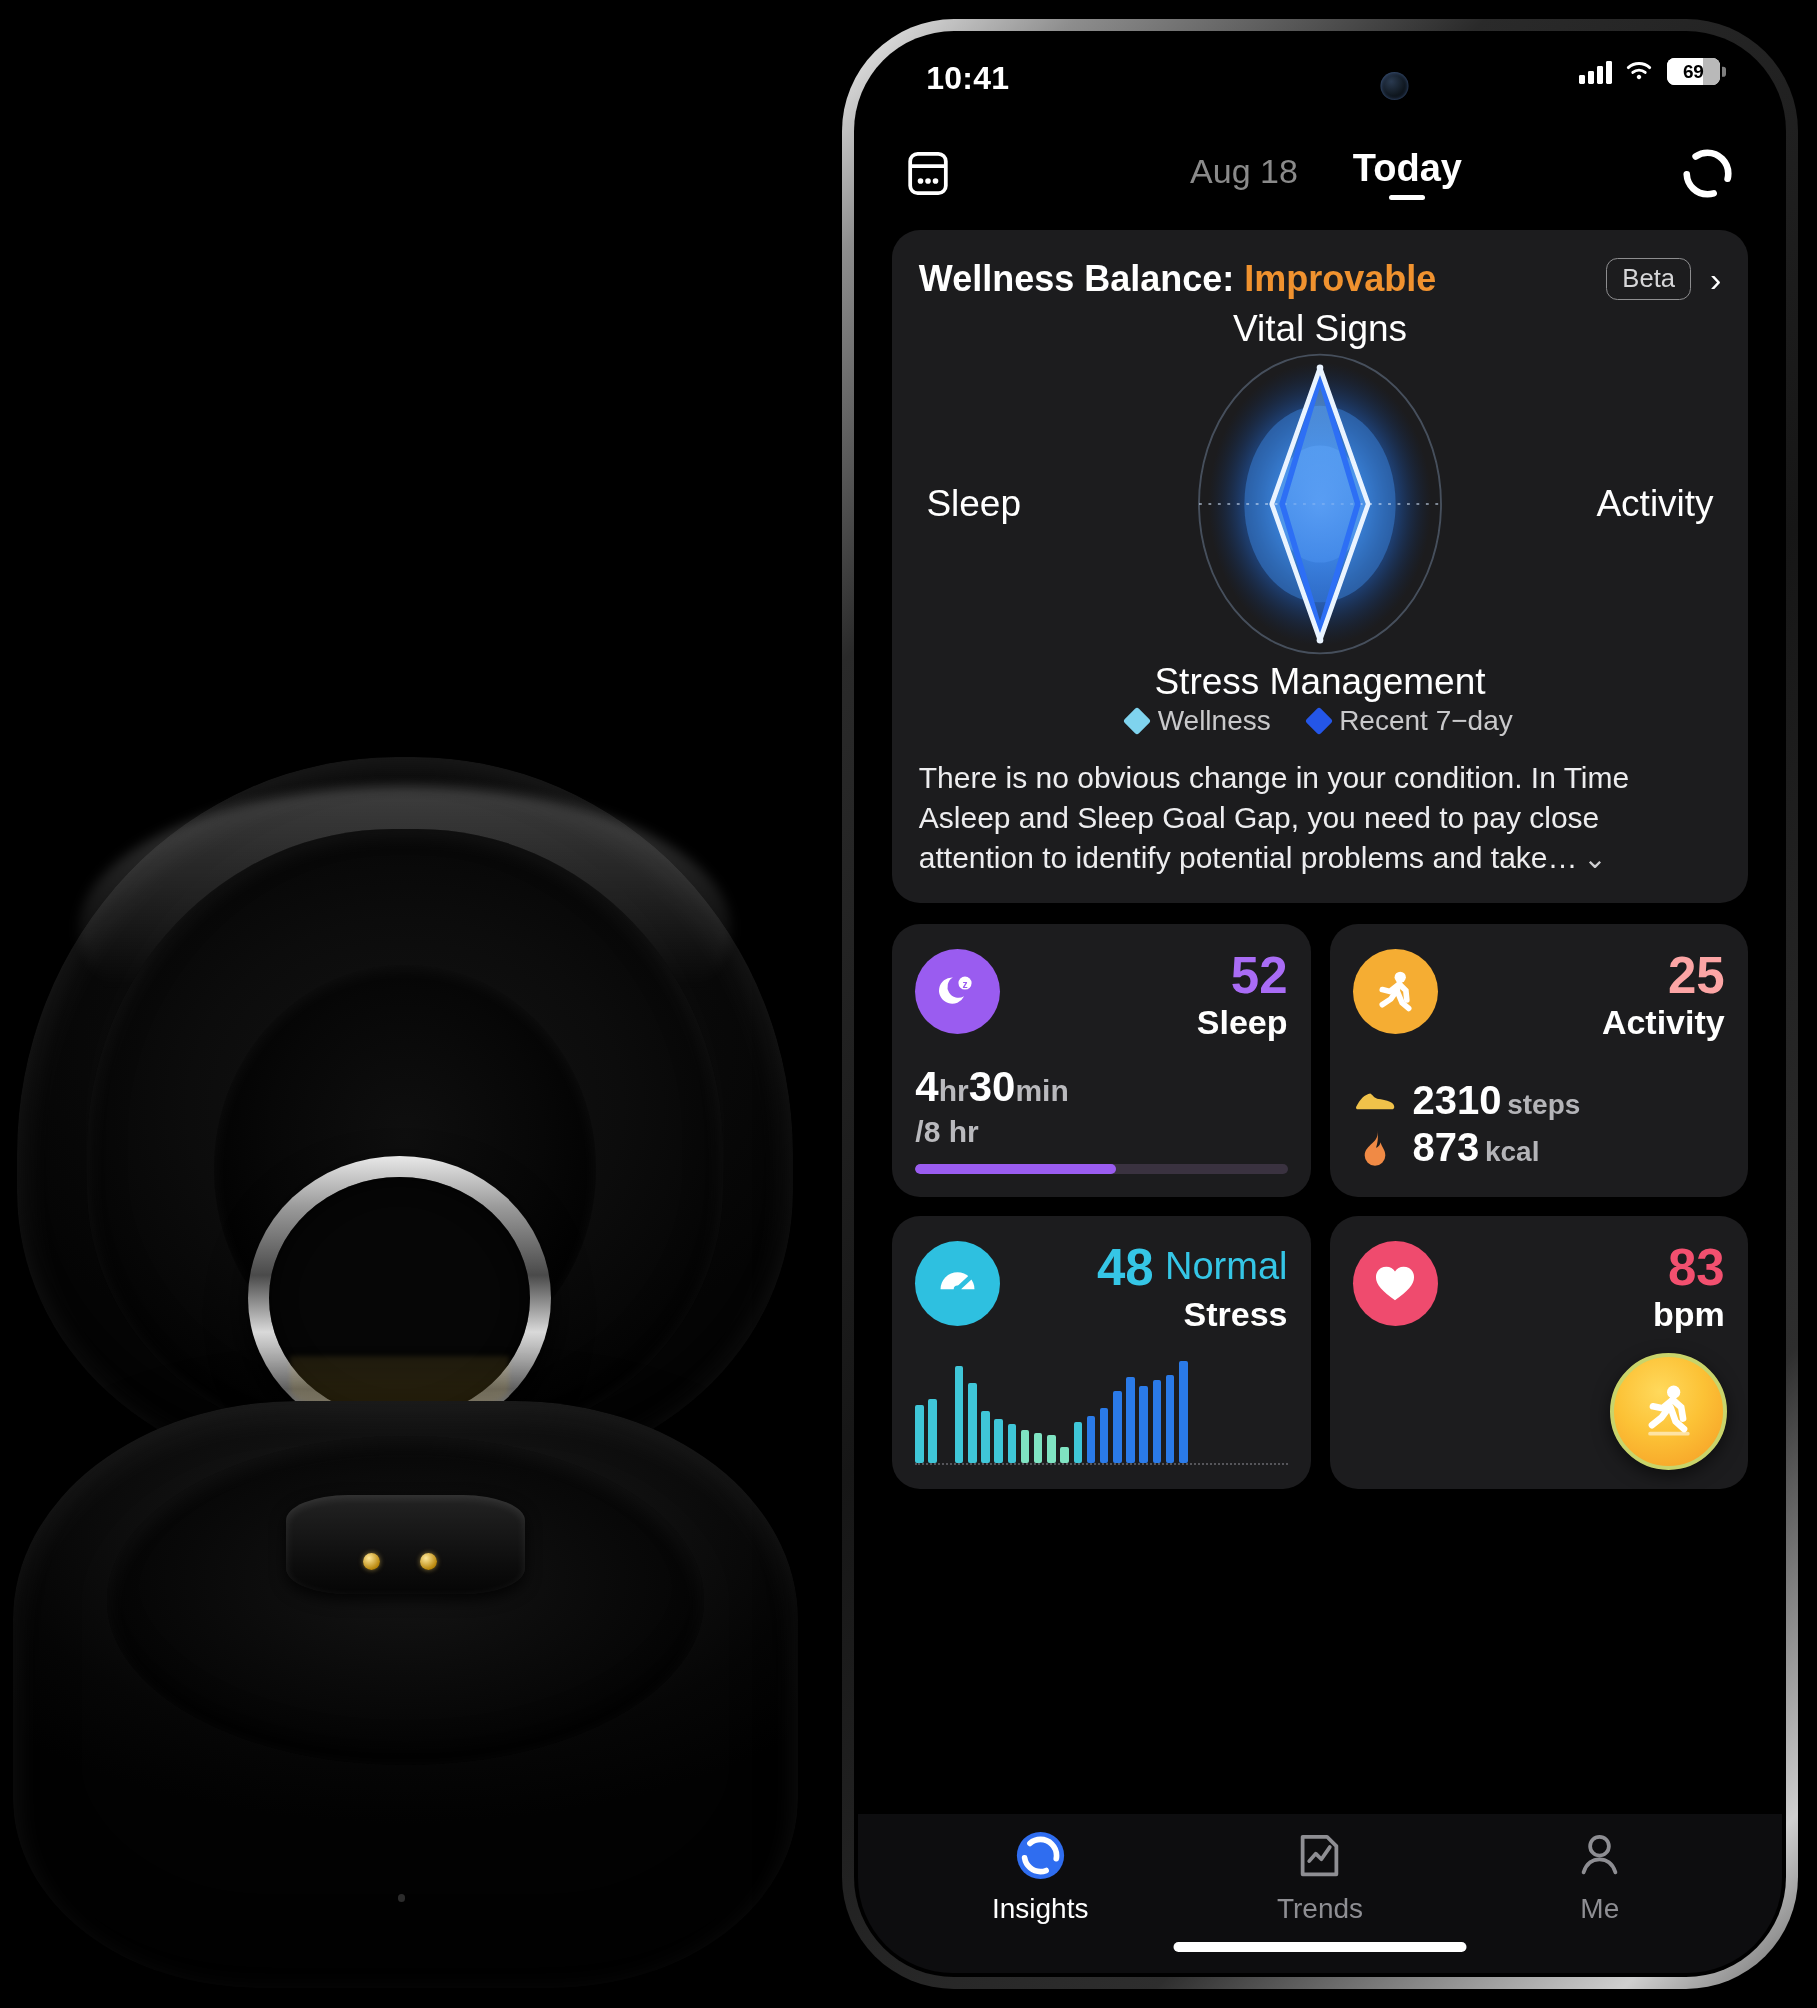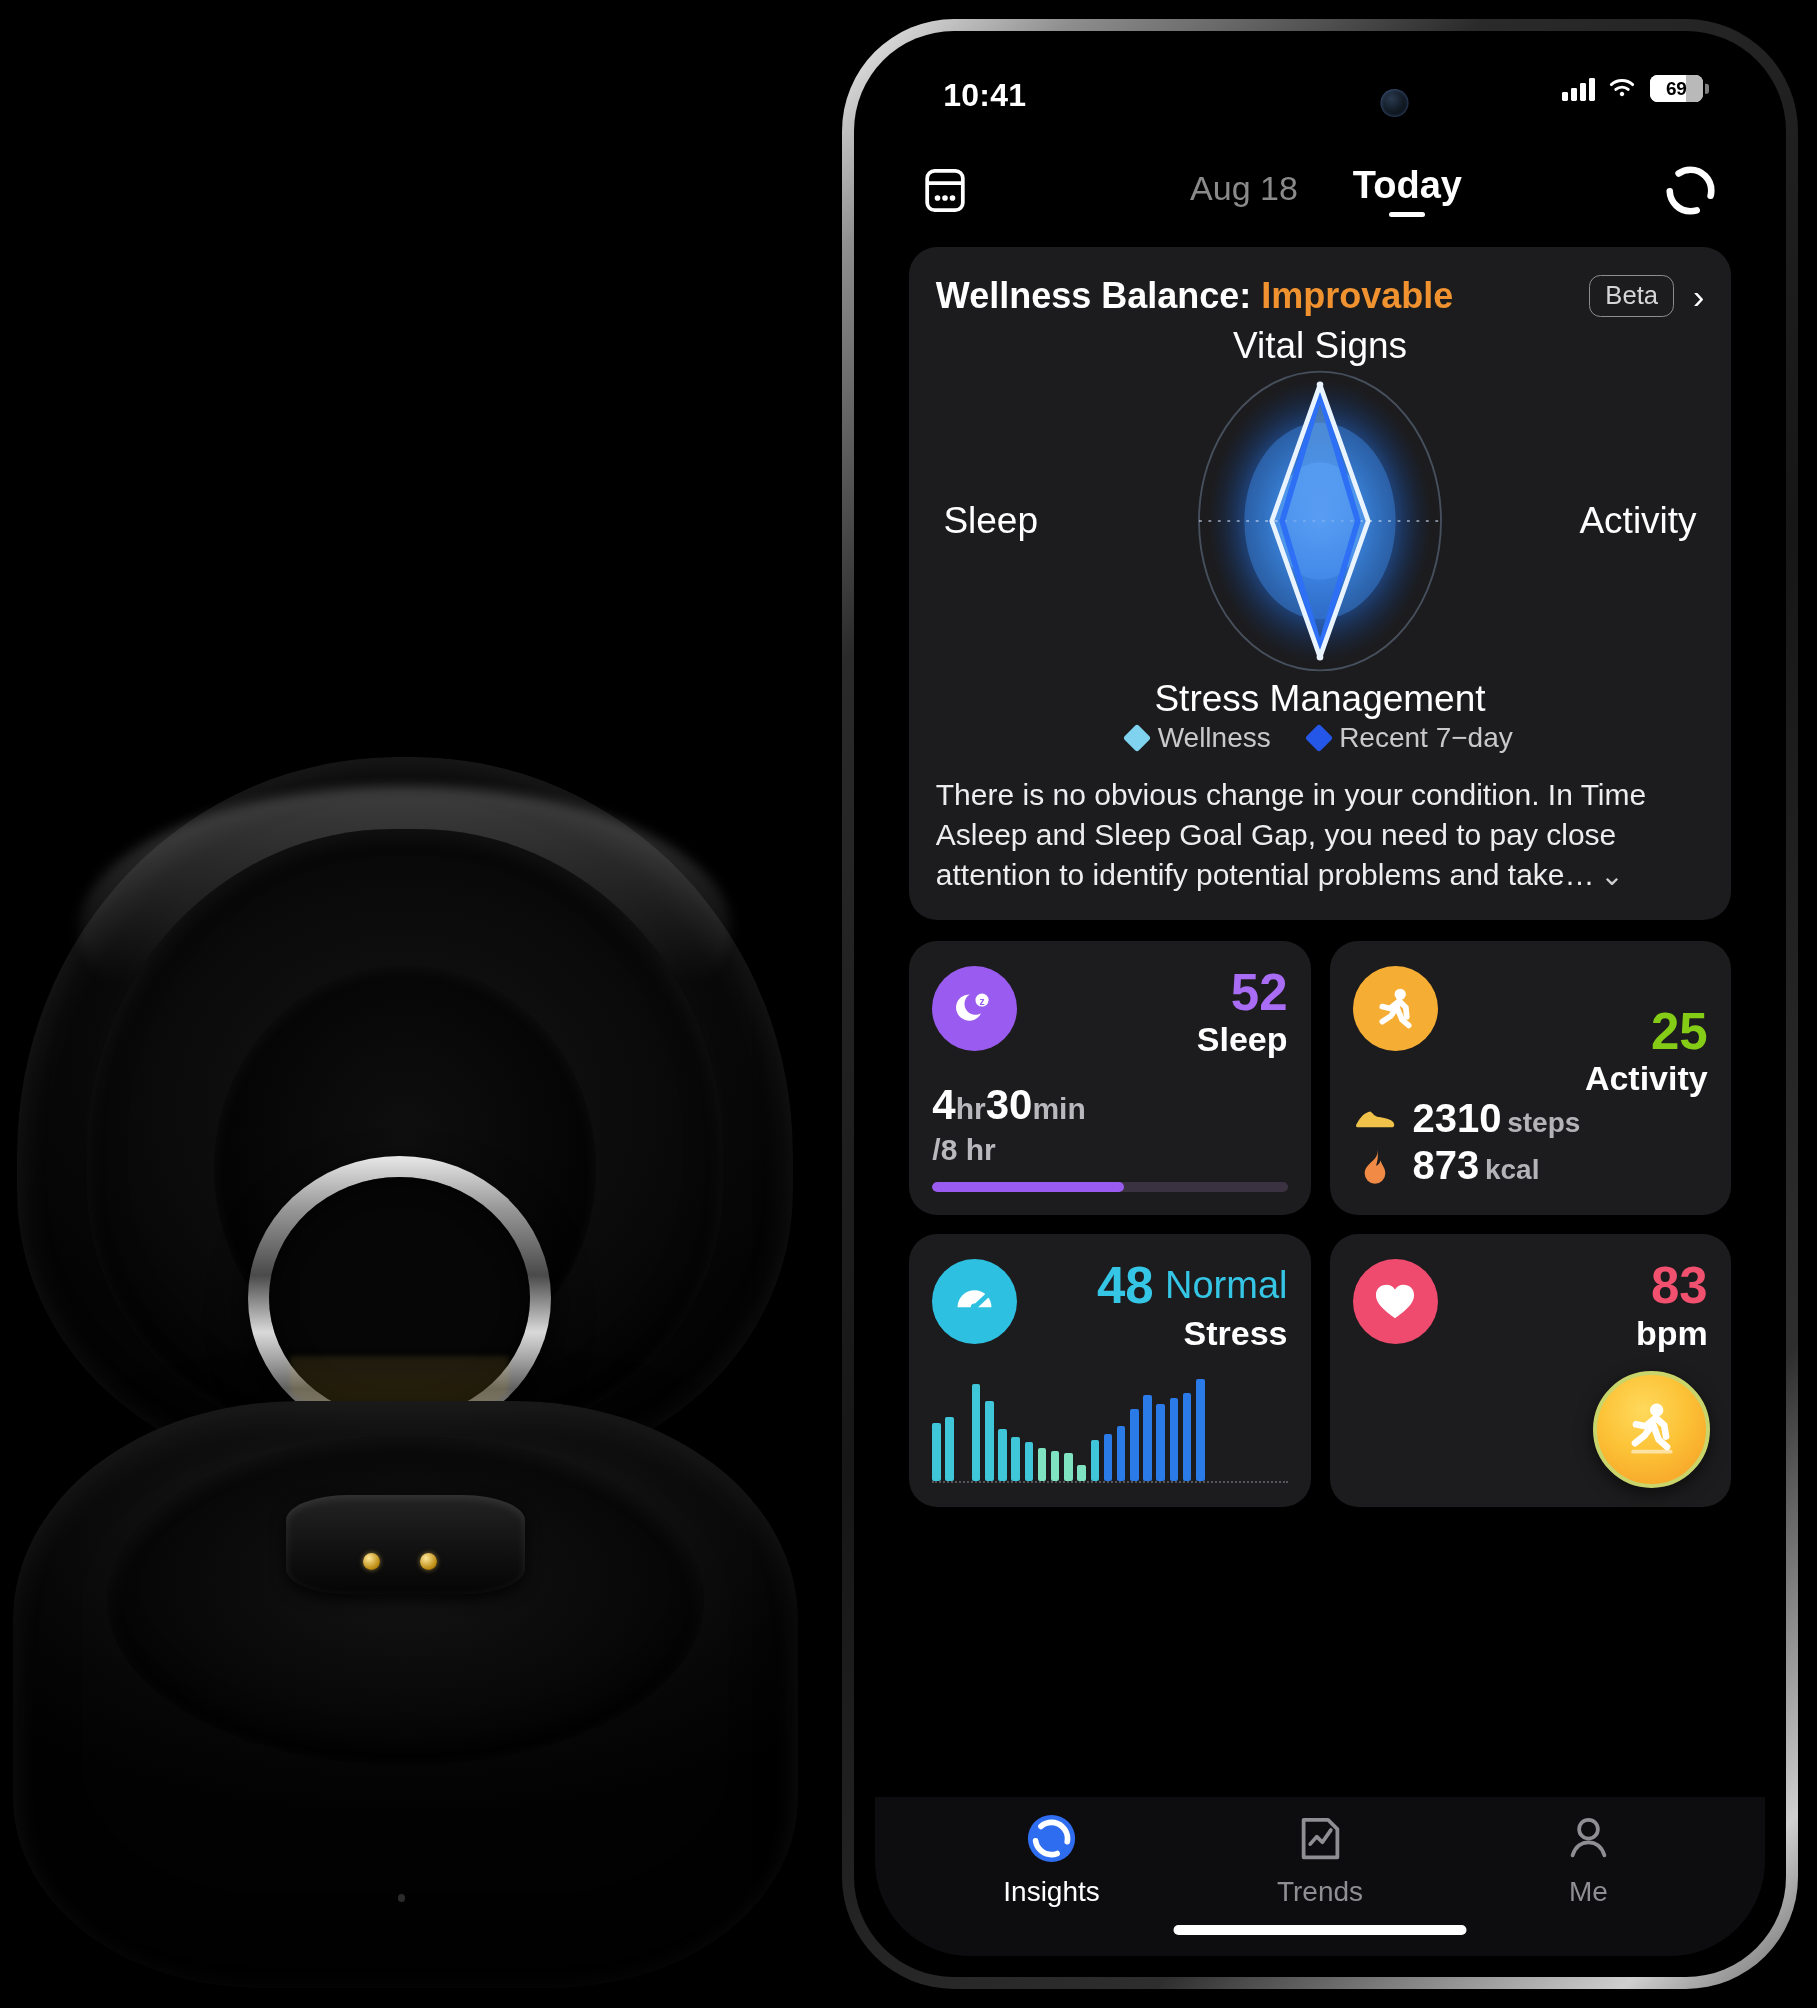--- a/index.html
+++ b/index.html
@@ -95,21 +95,21 @@
   
   #phone {
     position:absolute; left: 842px; top: 19px;
     width: 956px; height: 1970px;
     border-radius: 112px;
     background: linear-gradient(135deg,#f2f2f2 0%, #8d8d8d 8%, #2a2a2a 22%, #161616 50%, #2e2e2e 78%, #cfcfcf 94%, #6a6a6a 100%);
     padding: 12.3px;
     box-shadow: 0 28px 76px rgba(0,0,0,.9);
   }
   #bezel {
-    width:100%; height:100%; border-radius: 100px; background:#000; padding: 21px;
+    width:100%; height:100%; border-radius: 100px; background:#000; padding: 4px;
   }
   #screen {
     position: relative; width:100%; height:100%;
     border-radius: 95px; background:#000; overflow:hidden;
     display:flex; flex-direction:column;
   }
 
   
   .statusbar{ position:relative; height:87px; flex:0 0 87px; }
   .sb-time{ position:absolute; left:68px; top:24.6px; color:#fff; font-size:32px; font-weight:600;
@@ -184,21 +184,21 @@
            display:flex; flex-direction:column; }
   .m-top{ display:flex; align-items:flex-start; }
   .m-icon{ width:85px; height:85px; border-radius:50%; display:flex; align-items:center; justify-content:center; }
   .m-icon.sleep{ background:#9a5cf0; }
   .m-icon.activity{ background:#f5ad33; }
   .m-icon.stress{ background:#2ec0e0; }
   .m-icon.heart{ background:#ef4b6e; }
   .m-right{ margin-left:auto; text-align:right; line-height:1.04; }
   .m-val{ font-size:51px; font-weight:700; }
   .m-val.sleep{ color:#a96cf5; }
-  .m-val.activity{ color:#84cc16;margin-top:39px; }
+  .m-val.activity{ color:#fca5a5; }
   .m-val.stress{ color:#35c6e6; }
   .m-val.heart{ color:#f2506f; }
   .m-sub{ color:#fff; font-size:34px; font-weight:600; margin-top:3.8px; }
   .m-stress-line{ display:flex; align-items:center; justify-content:flex-end; gap:11.4px; }
   .m-stress-line .word{ color:#35c6e6; font-size:38px; font-weight:400; }
 
   .m-body{ margin-top:auto; }
 
   .sleep-dur{ color:#fff; font-size:42px; font-weight:700; }
   .sleep-dur .u{ color:#b9b9bd; font-size:30px; font-weight:600; }

